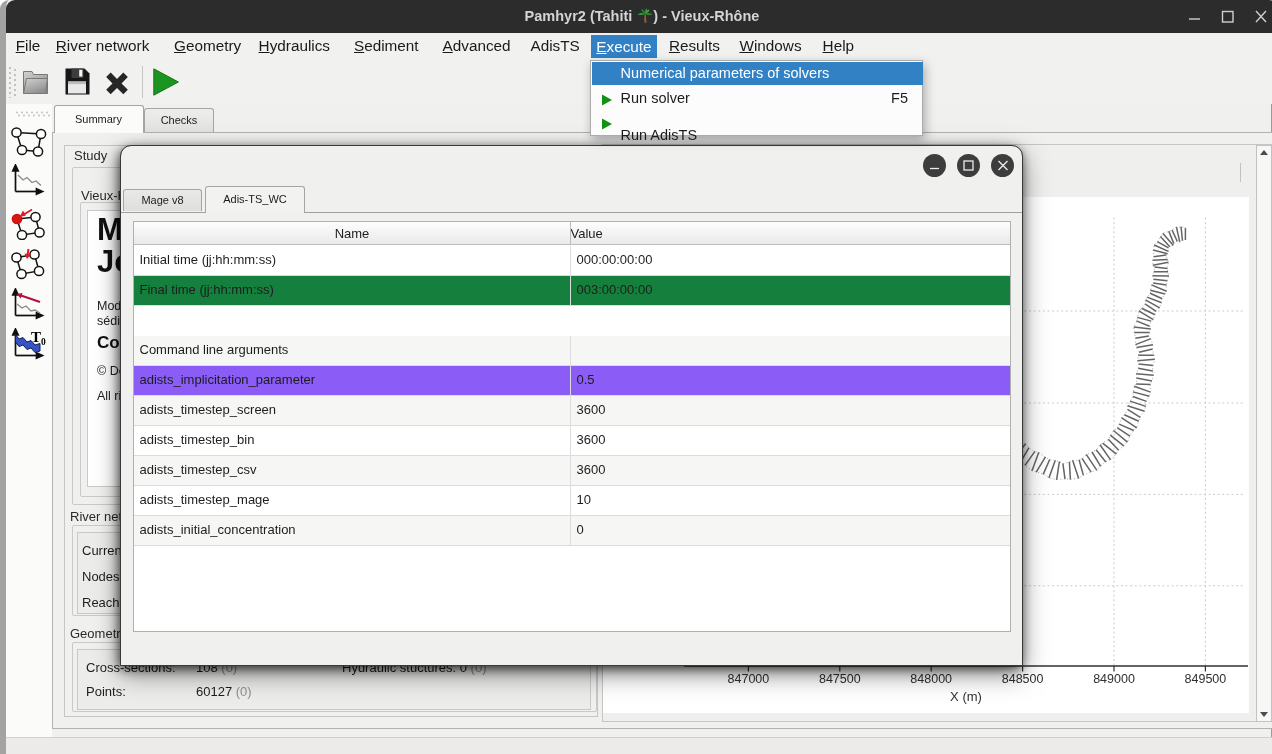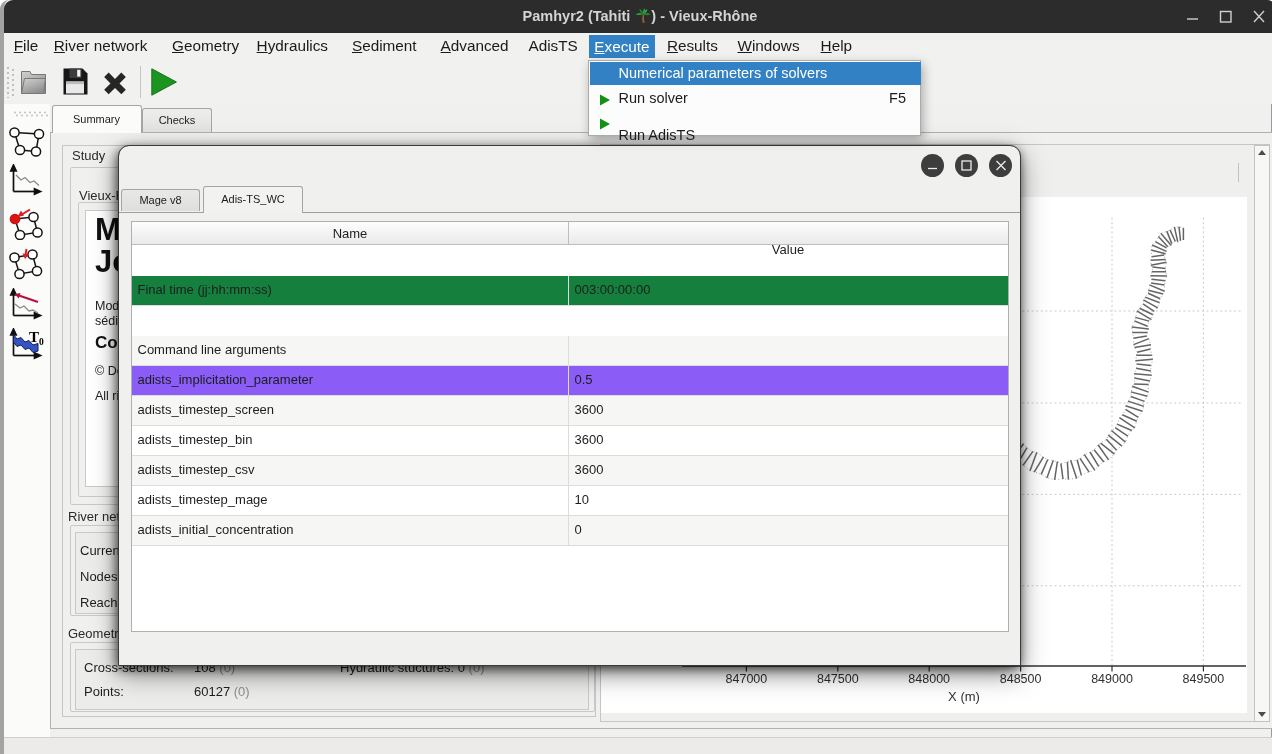--- a/index.html
+++ b/index.html
@@ -1,16 +1,16 @@
 <!DOCTYPE html>
 <html><head><meta charset="utf-8"><style>
 *{margin:0;padding:0;box-sizing:border-box}
 body{width:1272px;height:754px;background:#fff;font-family:"Liberation Sans",sans-serif;overflow:hidden;position:relative}
 .abs{position:absolute}
-#app{position:absolute;left:0;top:0;width:1272px;height:754px;background:#f0f0ef;border-radius:9px 9px 0 0;border-right:1px solid #9b9b9b;border-left:4px solid #a3a3a3}
+#app{position:absolute;left:0;top:0;width:1272px;height:754px;background:#f0f0ef;border-radius:9px 9px 0 0;border-right:1px solid #9b9b9b;border-left:6px solid #a3a3a3}
 #titlebar{position:absolute;left:0;top:0;width:1272px;height:33px;background:#2c2c2c;border-radius:9px 9px 0 0;color:#d4d4d4;font-weight:bold;font-size:14.5px;text-align:center;line-height:33px}
 #menubar{position:absolute;left:0;top:33px;width:1272px;height:26px;background:#f1f1f0;font-size:15.3px;color:#1a1a1a}
 #toolbar{position:absolute;left:0;top:59px;width:1272px;height:45px;background:#f1f1f0}
 #sidebar{position:absolute;left:0;top:104px;width:46px;height:633px;background:#fbfbfa}
 #pane{position:absolute;left:46px;top:131.5px;width:1225px;height:597px;border:1px solid #b2b2b2;background:#f0f0ef}
 #leftw{position:absolute;left:57.5px;top:144.5px;width:534px;height:572px;border:1px solid #c6c6c6;background:#f0f0ef}
 .tab{position:absolute;font-size:11px;color:#1c1c1c;text-align:center;border:1px solid #a5a5a5;border-bottom:none;border-radius:3px 3px 0 0}
 .gbl{position:absolute;font-size:13px;color:#2a2a2a}
 .gb{position:absolute;border:1px solid #c9c9c9;border-radius:2px}
 .txt{position:absolute;font-size:13px;color:#1d1d1d;white-space:nowrap}
@@ -352,22 +352,26 @@
       <rect x="41" y="7" width="9" height="9"></rect>
       <path d="M75.5 7 L84.5 16 M84.5 7 L75.5 16"></path>
         </g>
     </svg>
     <div class="abs" style="left:0px;top:65.5px;width:901px;height:1px;background:#9f9f9f"></div>
     <div class="tab" style="left:2px;top:43px;width:79px;height:22px;background:linear-gradient(#e9e9e8,#dededd);line-height:21px">Mage v8</div>
     <div class="tab" style="left:84px;top:40px;width:100px;height:26.5px;background:#f2f2f1;line-height:25px;z-index:2">Adis-TS_WC</div>
     <div id="dtable">
       <div id="thead">
           <div class="abs" style="left:0;top:4px;width:437px;text-align:center">Name</div>
-      <div class="abs" style="left:437px;top:20px;width:439px;text-align:center">Value</div>
+      <div class="abs" style="left:437px;top:4px;width:439px;">Value</div>
       <div class="abs" style="left:436px;top:0;width:1px;height:23px;background:#bdbdbd"></div>
+        </div>
+      <div class="trow" style="top:24px;background:#ffffff">
+          <div class="tc1">Initial time (jj:hh:mm:ss)</div>
+          <div class="tc2">000:00:00:00</div>
         </div>
         <div class="trow" style="top:54px;background:#15803d">
           <div class="tc1">Final time (jj:hh:mm:ss)</div>
           <div class="tc2">003:00:00:00</div>
         </div>
         <div class="trow" style="top:114px;background:#f6f6f5">
           <div class="tc1">Command line arguments</div>
           <div class="tc2"></div>
         </div>
         <div class="trow" style="top:144px;background:#8b5cf6">

